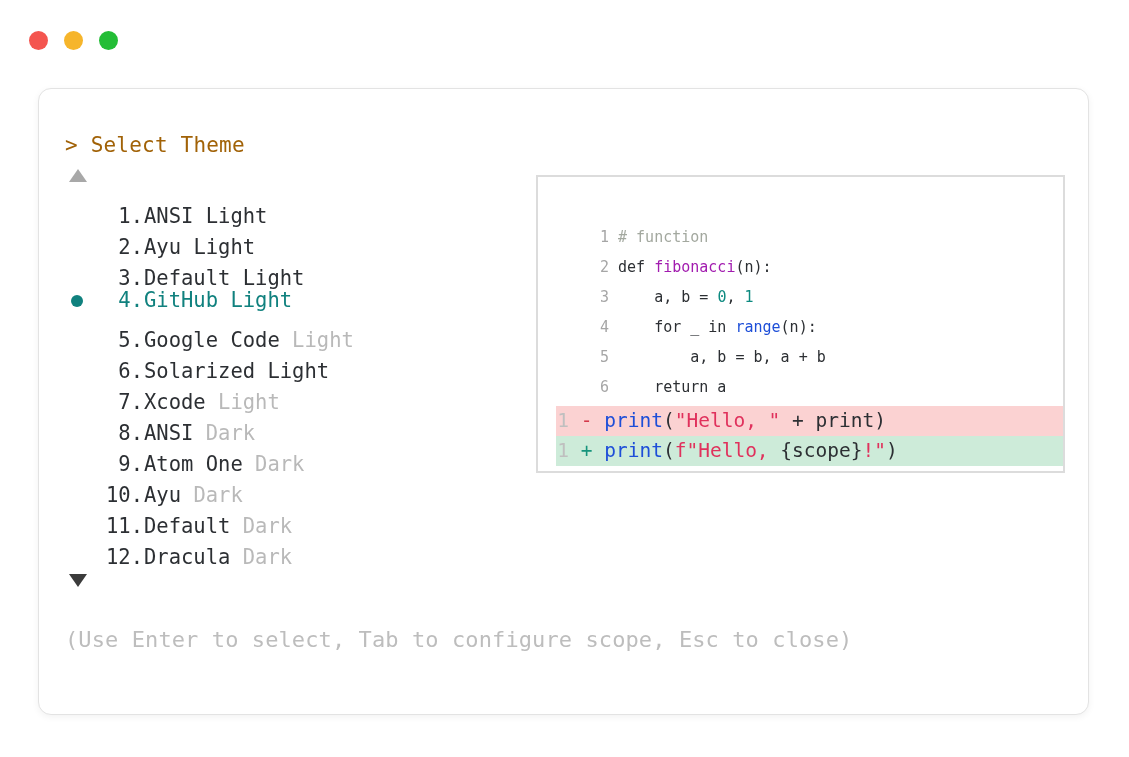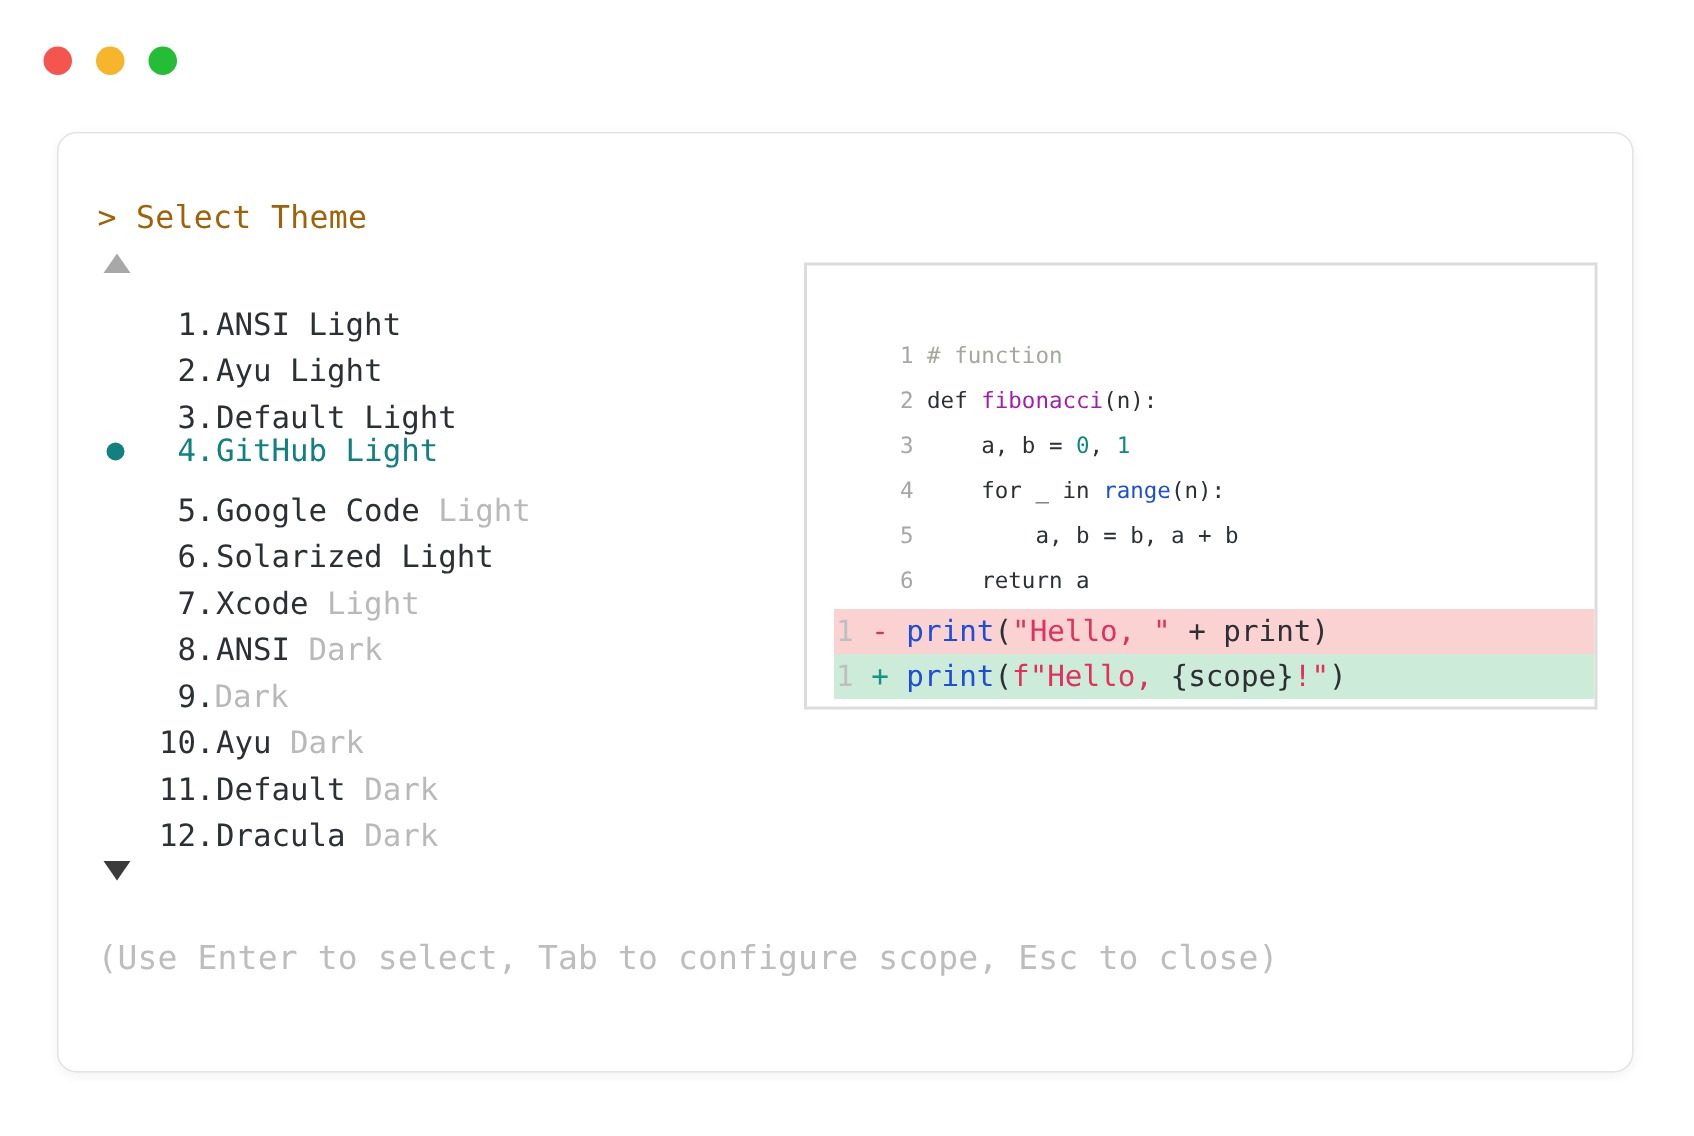--- a/index.html
+++ b/index.html
@@ -230,21 +230,21 @@
       <div class="arrow arrow-up"></div>
       <div class="theme-list">
           <div class="theme-row"><div class="bullet-slot"></div><span class="theme-index">1.</span><span class="theme-name">ANSI </span><span class="theme-variant">Light</span></div>
           <div class="theme-row"><div class="bullet-slot"></div><span class="theme-index">2.</span><span class="theme-name">Ayu </span><span class="theme-variant">Light</span></div>
           <div class="theme-row"><div class="bullet-slot"></div><span class="theme-index">3.</span><span class="theme-name">Default </span><span class="theme-variant">Light</span></div>
           <div class="theme-row selected"><div class="bullet-slot"><div class="bullet"></div></div><span class="theme-index">4.</span><span class="theme-name">GitHub </span><span class="theme-variant">Light</span></div>
           <div class="theme-row dim"><div class="bullet-slot"></div><span class="theme-index">5.</span><span class="theme-name">Google Code </span><span class="theme-variant">Light</span></div>
           <div class="theme-row"><div class="bullet-slot"></div><span class="theme-index">6.</span><span class="theme-name">Solarized </span><span class="theme-variant">Light</span></div>
           <div class="theme-row dim"><div class="bullet-slot"></div><span class="theme-index">7.</span><span class="theme-name">Xcode </span><span class="theme-variant">Light</span></div>
           <div class="theme-row dim"><div class="bullet-slot"></div><span class="theme-index">8.</span><span class="theme-name">ANSI </span><span class="theme-variant">Dark</span></div>
-          <div class="theme-row dim"><div class="bullet-slot"></div><span class="theme-index">9.</span><span class="theme-variant">Dark</span></div>
+          <div class="theme-row dim"><div class="bullet-slot"></div><span class="theme-index">9.</span><span class="theme-name">Atom One </span><span class="theme-variant">Dark</span></div>
           <div class="theme-row dim"><div class="bullet-slot"></div><span class="theme-index">10.</span><span class="theme-name">Ayu </span><span class="theme-variant">Dark</span></div>
           <div class="theme-row dim"><div class="bullet-slot"></div><span class="theme-index">11.</span><span class="theme-name">Default </span><span class="theme-variant">Dark</span></div>
           <div class="theme-row dim"><div class="bullet-slot"></div><span class="theme-index">12.</span><span class="theme-name">Dracula </span><span class="theme-variant">Dark</span></div>
         </div>
       <div class="arrow arrow-down"></div>
     </div>
 
 
     <div class="preview-box">
       <div class="code"><div class="code-line"><span class="ln">1</span><span> </span><span class="tok-comment"># function</span></div><div class="code-line"><span class="ln">2</span><span> </span><span class="tok-def">def </span><span class="tok-fn">fibonacci</span><span class="tok-plain">(n):</span></div><div class="code-line"><span class="ln">3</span><span> </span><span class="tok-plain">    a, b = </span><span class="tok-num">0</span><span class="tok-plain">, </span><span class="tok-num">1</span></div><div class="code-line"><span class="ln">4</span><span> </span><span class="tok-plain">    for _ in </span><span class="tok-builtin">range</span><span class="tok-plain">(n):</span></div><div class="code-line"><span class="ln">5</span><span> </span><span class="tok-plain">        a, b = b, a + b</span></div><div class="code-line"><span class="ln">6</span><span> </span><span class="tok-plain">    return a</span></div></div>

